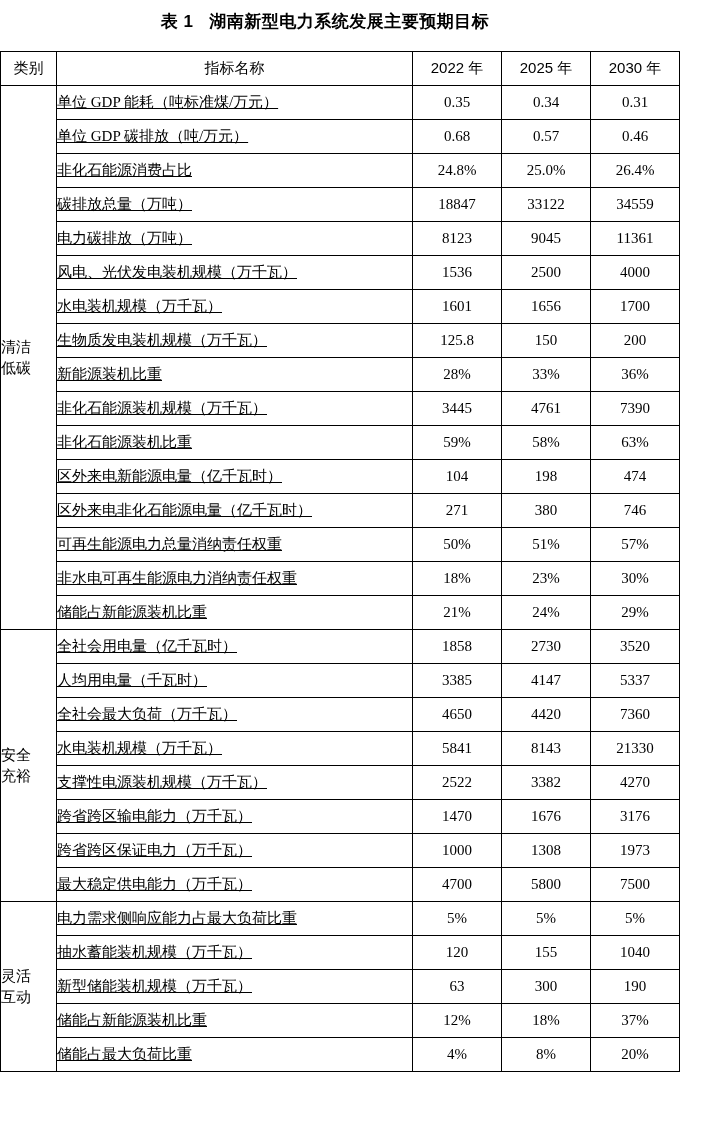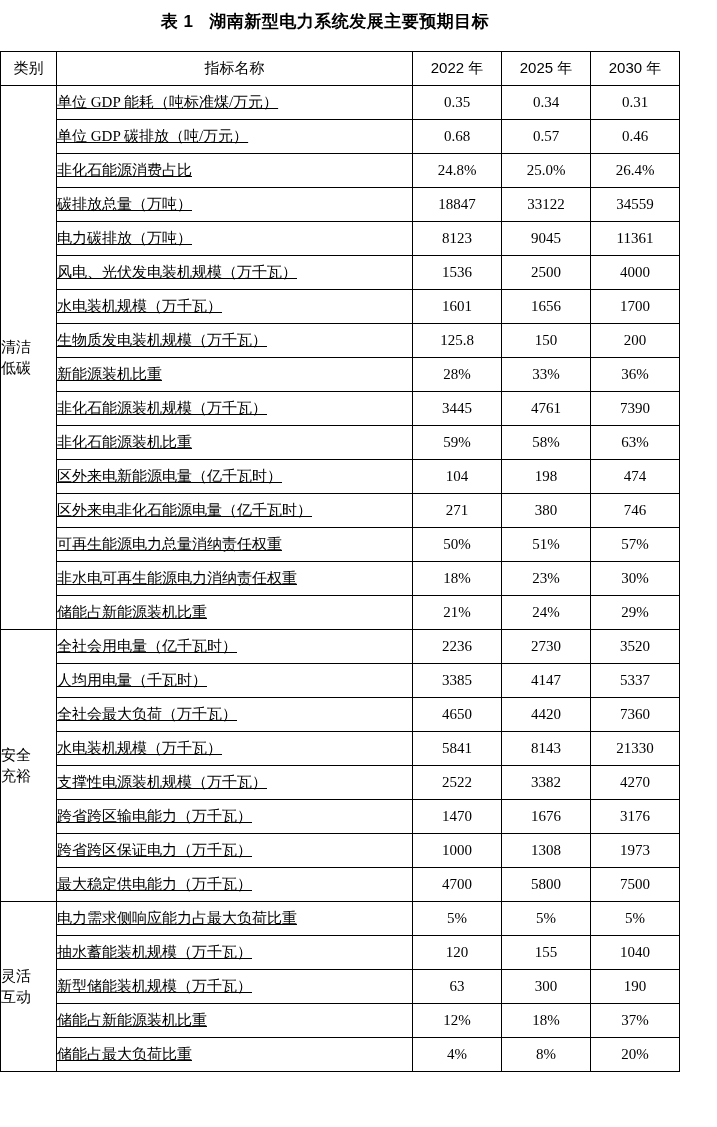--- a/index.html
+++ b/index.html
@@ -204,21 +204,21 @@
         <td class="val">24%</td>
         <td class="val">29%</td>
       </tr>
 
       <tr>
         <td class="cat" rowspan="8">
           <span>安全</span><br>
           <span>充裕</span>
         </td>
         <td class="name">全社会用电量（亿千瓦时）</td>
-        <td class="val">2236</td>
+        <td class="val">1858</td>
         <td class="val">2730</td>
         <td class="val">3520</td>
       </tr>
       <tr>
         <td class="name">人均用电量（千瓦时）</td>
         <td class="val">3385</td>
         <td class="val">4147</td>
         <td class="val">5337</td>
       </tr>
       <tr>

